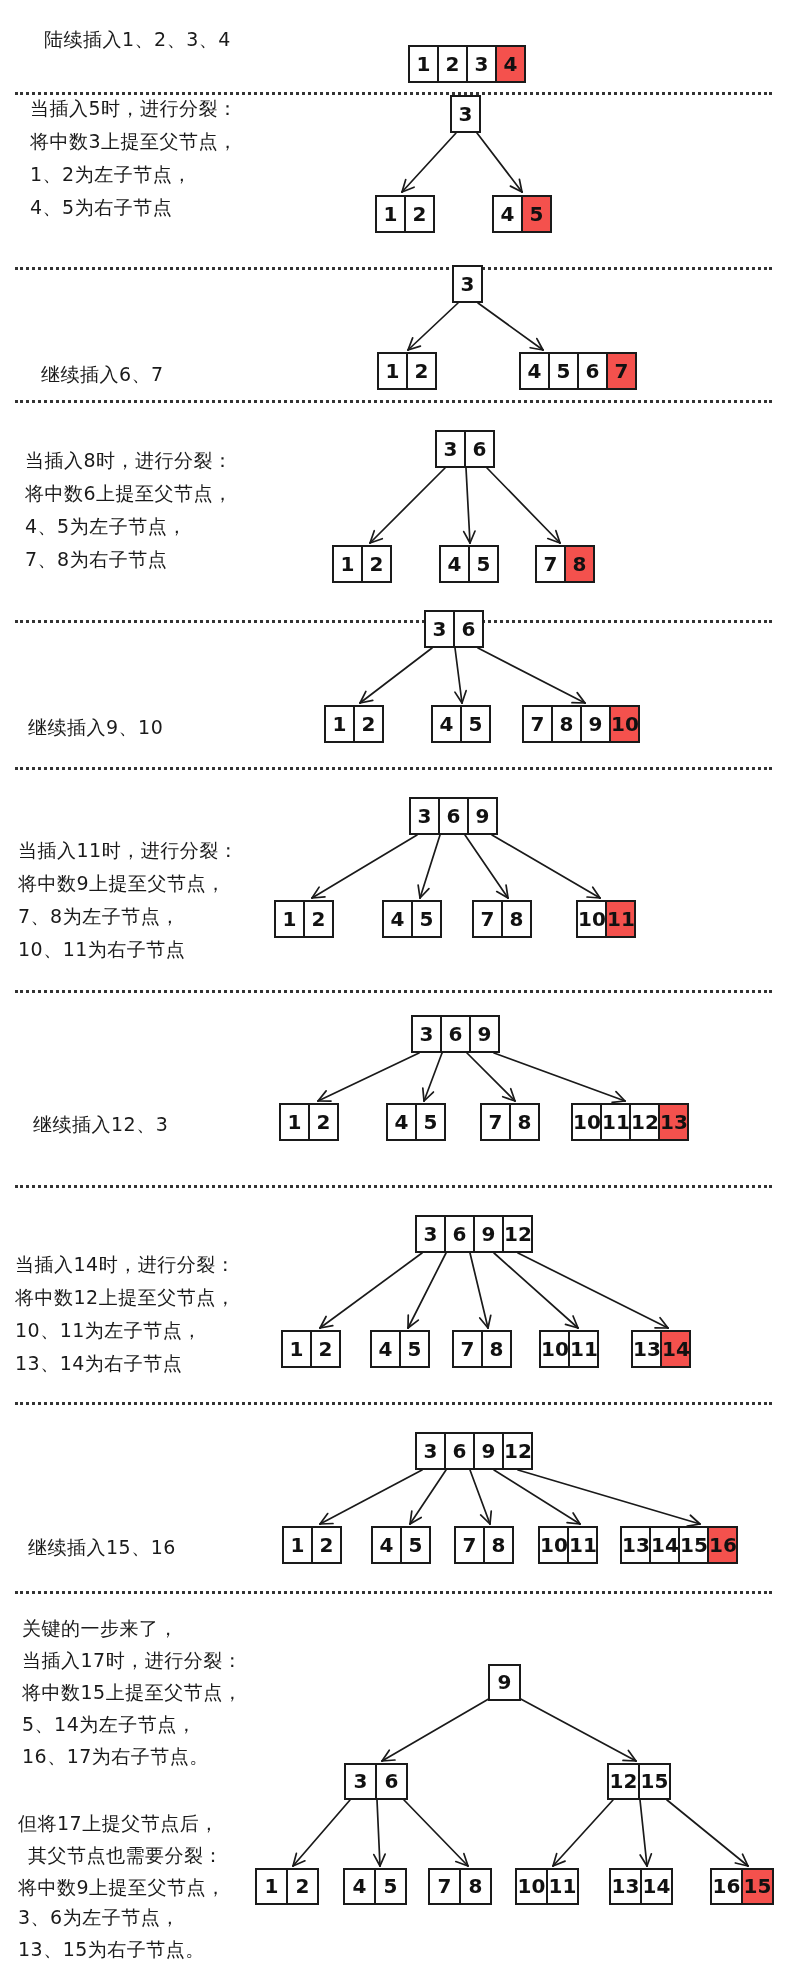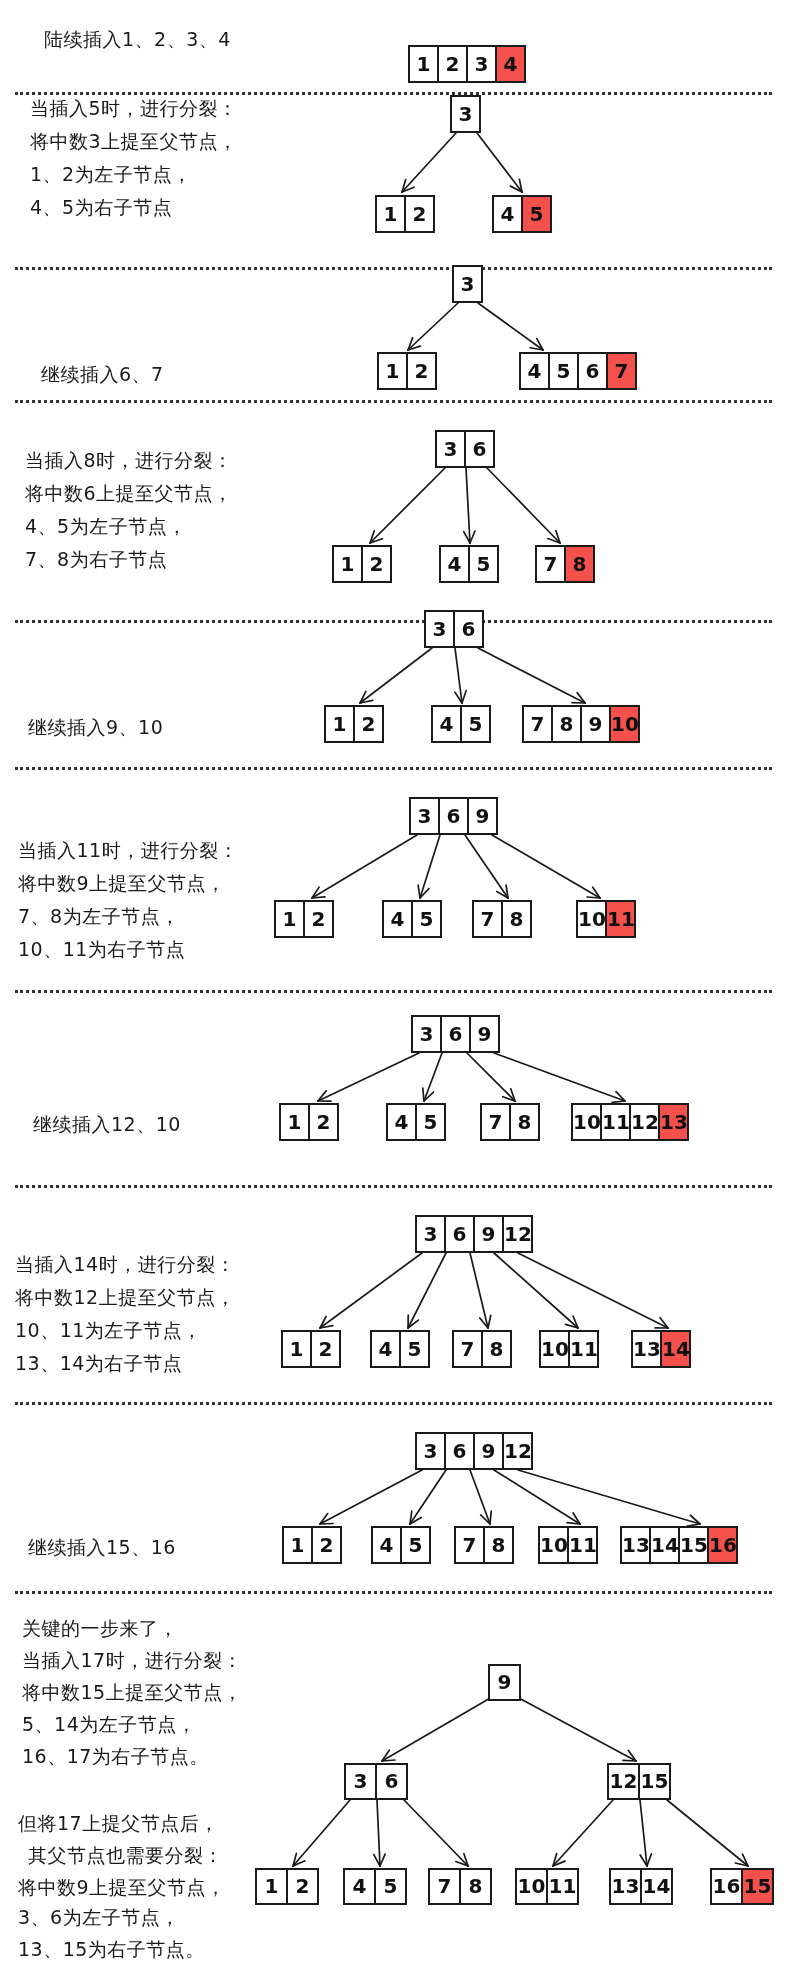--- a/index.html
+++ b/index.html
@@ -166,21 +166,21 @@
     <div class="node" style="left: 522px; top: 705px;"><div class="cell" style="width: 31px; height: 38px; line-height: 34px;">7</div><div class="cell" style="width: 31px; height: 38px; line-height: 34px;">8</div><div class="cell" style="width: 31px; height: 38px; line-height: 34px;">9</div><div class="cell hl" style="width: 31px; height: 38px; line-height: 34px;">10</div></div>
     <div class="txt" style="left: 18px; top: 838px;">当插入11时，进行分裂：</div>
     <div class="txt" style="left: 18px; top: 871px;">将中数9上提至父节点，</div>
     <div class="txt" style="left: 18px; top: 904px;">7、8为左子节点，</div>
     <div class="txt" style="left: 18px; top: 937px;">10、11为右子节点</div>
     <div class="node" style="left: 409px; top: 797px;"><div class="cell" style="width: 31px; height: 38px; line-height: 34px;">3</div><div class="cell" style="width: 31px; height: 38px; line-height: 34px;">6</div><div class="cell" style="width: 31px; height: 38px; line-height: 34px;">9</div></div>
     <div class="node" style="left: 274px; top: 900px;"><div class="cell" style="width: 31px; height: 38px; line-height: 34px;">1</div><div class="cell" style="width: 31px; height: 38px; line-height: 34px;">2</div></div>
     <div class="node" style="left: 382px; top: 900px;"><div class="cell" style="width: 31px; height: 38px; line-height: 34px;">4</div><div class="cell" style="width: 31px; height: 38px; line-height: 34px;">5</div></div>
     <div class="node" style="left: 472px; top: 900px;"><div class="cell" style="width: 31px; height: 38px; line-height: 34px;">7</div><div class="cell" style="width: 31px; height: 38px; line-height: 34px;">8</div></div>
     <div class="node" style="left: 576px; top: 900px;"><div class="cell" style="width: 31px; height: 38px; line-height: 34px;">10</div><div class="cell hl" style="width: 31px; height: 38px; line-height: 34px;">11</div></div>
-    <div class="txt" style="left: 33px; top: 1112px;">继续插入12、10</div>
+    <div class="txt" style="left: 33px; top: 1112px;">继续插入12、3</div>
     <div class="node" style="left: 411px; top: 1015px;"><div class="cell" style="width: 31px; height: 38px; line-height: 34px;">3</div><div class="cell" style="width: 31px; height: 38px; line-height: 34px;">6</div><div class="cell" style="width: 31px; height: 38px; line-height: 34px;">9</div></div>
     <div class="node" style="left: 279px; top: 1103px;"><div class="cell" style="width: 31px; height: 38px; line-height: 34px;">1</div><div class="cell" style="width: 31px; height: 38px; line-height: 34px;">2</div></div>
     <div class="node" style="left: 386px; top: 1103px;"><div class="cell" style="width: 31px; height: 38px; line-height: 34px;">4</div><div class="cell" style="width: 31px; height: 38px; line-height: 34px;">5</div></div>
     <div class="node" style="left: 480px; top: 1103px;"><div class="cell" style="width: 31px; height: 38px; line-height: 34px;">7</div><div class="cell" style="width: 31px; height: 38px; line-height: 34px;">8</div></div>
     <div class="node" style="left: 571px; top: 1103px;"><div class="cell" style="width: 31px; height: 38px; line-height: 34px;">10</div><div class="cell" style="width: 31px; height: 38px; line-height: 34px;">11</div><div class="cell" style="width: 31px; height: 38px; line-height: 34px;">12</div><div class="cell hl" style="width: 31px; height: 38px; line-height: 34px;">13</div></div>
     <div class="txt" style="left: 15px; top: 1252px;">当插入14时，进行分裂：</div>
     <div class="txt" style="left: 15px; top: 1285px;">将中数12上提至父节点，</div>
     <div class="txt" style="left: 15px; top: 1318px;">10、11为左子节点，</div>
     <div class="txt" style="left: 15px; top: 1351px;">13、14为右子节点</div>
     <div class="node" style="left: 415px; top: 1215px;"><div class="cell" style="width: 31px; height: 38px; line-height: 34px;">3</div><div class="cell" style="width: 31px; height: 38px; line-height: 34px;">6</div><div class="cell" style="width: 31px; height: 38px; line-height: 34px;">9</div><div class="cell" style="width: 31px; height: 38px; line-height: 34px;">12</div></div>

